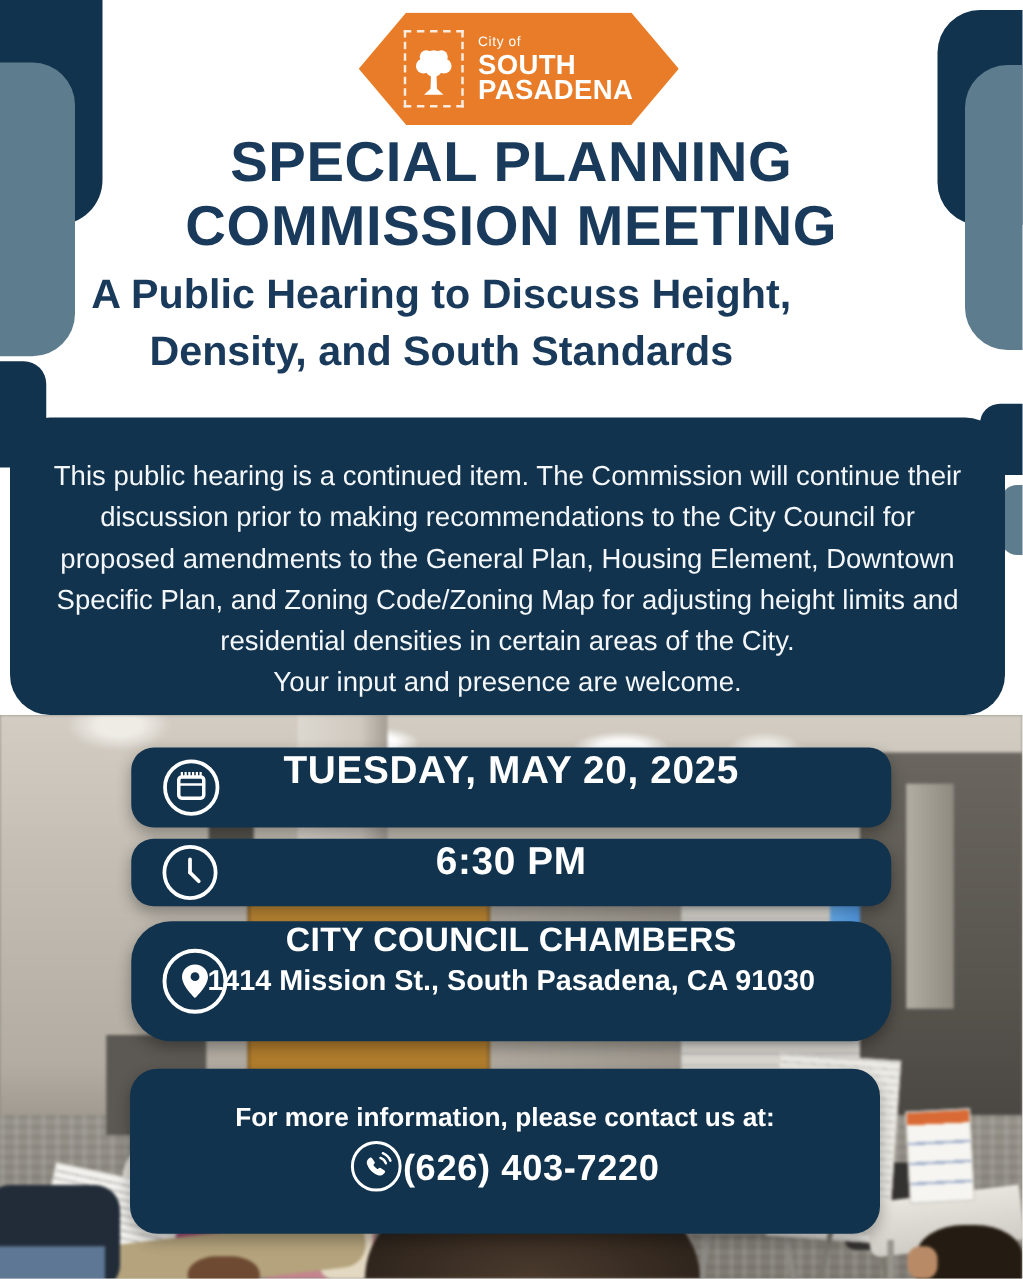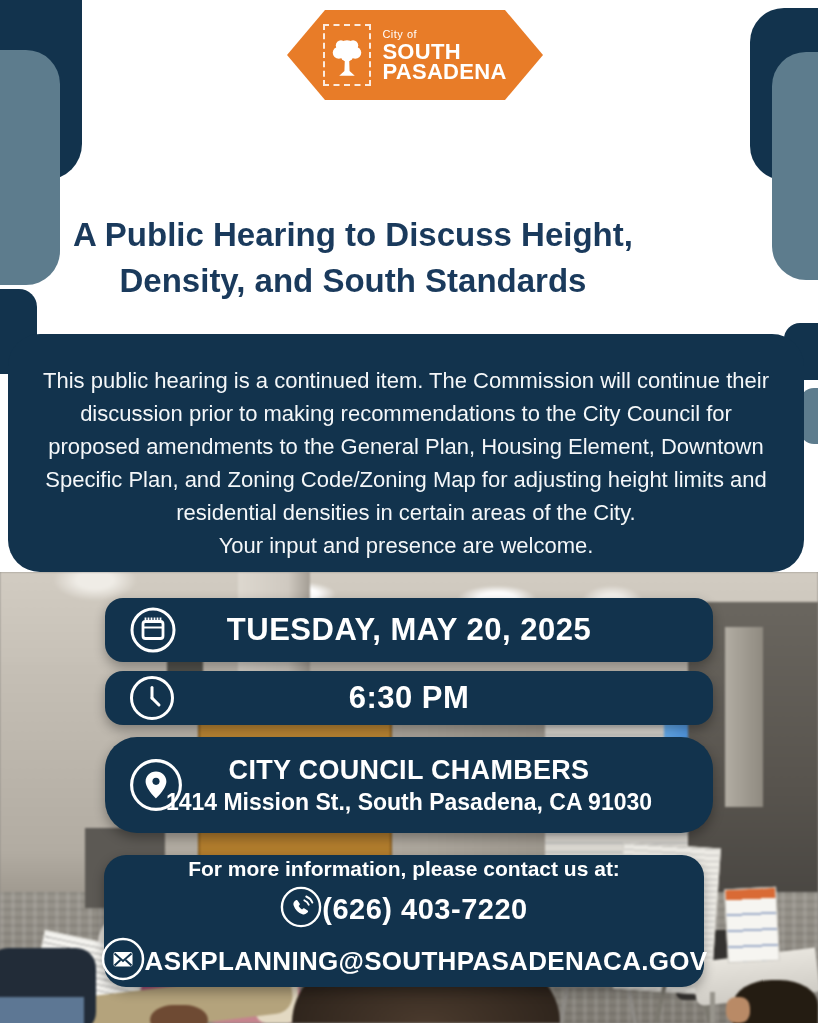--- a/index.html
+++ b/index.html
@@ -104,21 +104,21 @@
   .s-tleg1{left:710px;top:420px;width:5px;height:31px;background:#97948c;}
   .s-tleg2{left:796px;top:415px;width:5px;height:36px;background:#97948c;}
   .s-flyer{left:726px;top:316px;width:50px;height:72px;background:#f6f5f1;border:1px solid #c9c6bf;transform:rotate(-3deg);
     background-image:linear-gradient(180deg,#d96a35 0 10px,transparent 10px),repeating-linear-gradient(0deg,transparent 0 14px,rgba(70,100,160,.5) 14px 16px);}
   .s-green{left:746px;top:428px;width:32px;height:15px;background:#2f6f58;transform:rotate(-8deg);}
   .s-hairbr{left:733px;top:408px;width:85px;height:55px;border-radius:45% 45% 0 0;background:#241c12;}
   .s-facebr{left:726px;top:425px;width:24px;height:26px;border-radius:40%;background:#b98a66;}
 
   
   .pill{position:absolute;left:105px;width:608px;background:#12334d;border-radius:18px;z-index:5;
-    box-shadow:0 5px 12px rgba(0,0,0,.32);color:#fff;display:flex;flex-direction:column;align-items:center;justify-content:center;}
+    box-shadow:0 5px 12px rgba(0,0,0,.32);color:#fff;display:flex;flex-direction:column;align-items:center;justify-content:flex-start;}
   .pill .ico{position:absolute;left:24px;top:50%;transform:translateY(-50%);display:flex;}
   .pill-date{top:598px;height:64px;}
   .pill-time{top:671px;height:54px;}
   .pill-loc{top:737px;height:96px;border-radius:32px;}
   .big-line{font-size:31px;font-weight:700;letter-spacing:.5px;}
   .venue-line{font-size:27px;font-weight:700;letter-spacing:.3px;}
   .addr-line{font-size:23px;font-weight:700;margin-top:3px;}
 
   .contact-box{position:absolute;left:104px;top:855px;width:600px;height:132px;background:#12334d;border-radius:22px;z-index:5;
     box-shadow:0 5px 12px rgba(0,0,0,.32);color:#fff;display:flex;flex-direction:column;align-items:center;justify-content:center;gap:5px;}
@@ -152,20 +152,24 @@
         <path d="M19.5 26 L19 40 L13 45.5 L31 45.5 L25 40 L24.5 26 Z"></path>
       </svg>
     </div>
     <div class="logo-text">
       <div class="logo-cityof">City of</div>
       <div class="logo-big">SOUTH</div>
       <div class="logo-big">PASADENA</div>
     </div>
   </div>
 
+  <div class="title">
+    <div>SPECIAL PLANNING</div>
+    <div>COMMISSION MEETING</div>
+  </div>
   <div class="subtitle">
     <div>A Public Hearing to Discuss Height,</div>
     <div>Density, and South Standards</div>
   </div>
 
   <div class="info-box">
     <div class="txt">
       <p>This public hearing is a continued item. The Commission will continue their discussion prior to making recommendations to the City Council for proposed amendments to the General Plan, Housing Element, Downtown Specific Plan, and Zoning Code/Zoning Map for adjusting height limits and residential densities in certain areas of the City.</p>
       <p>Your input and presence are welcome.</p>
     </div>
@@ -268,26 +272,15 @@
       <span>
         <svg width="42" height="42" viewBox="0 0 44 44" fill="none">
           <circle cx="22" cy="22" r="20" stroke="#ffffff" stroke-width="2.5"></circle>
           <path d="M15.5 15.8c-1.3 1.3-1.8 3-1.2 4.6 1.5 4.3 4.9 7.7 9.2 9.2 1.6.6 3.3.1 4.6-1.2l1-1c.5-.5.4-1.4-.2-1.8l-3.2-2.1a1.3 1.3 0 0 0-1.6.1l-1 .9a12 12 0 0 1-3.6-3.6l.9-1c.4-.4.5-1.1.1-1.6l-2.1-3.2c-.4-.6-1.3-.7-1.8-.2z" fill="#ffffff"></path>
           <path d="M25.5 15a7.5 7.5 0 0 1 4.6 4.6" stroke="#ffffff" stroke-width="2" stroke-linecap="round"></path>
           <path d="M27.5 11a11.5 11.5 0 0 1 6.4 6.4" stroke="#ffffff" stroke-width="2" stroke-linecap="round"></path>
         </svg>
       </span>
       <span class="phone-text">(626) 403-7220</span>
     </div>
-    <div class="contact-row">
-      <span>
-        <svg width="44" height="44" viewBox="0 0 44 44" fill="none">
-          <circle cx="22" cy="22" r="20" stroke="#ffffff" stroke-width="2.5"></circle>
-          <rect x="12.5" y="15" width="19" height="14.5" rx="2" fill="#ffffff"></rect>
-          <path d="M13.5 16.5 L22 24 L30.5 16.5" stroke="#12334d" stroke-width="2" fill="none"></path>
-          <path d="M13.5 28.5 L19.5 23 M30.5 28.5 L24.5 23" stroke="#12334d" stroke-width="2"></path>
-        </svg>
-      </span>
-      <span class="email-text">ASKPLANNING@SOUTHPASADENACA.GOV</span>
-    </div>
   </div>
 
 </div>
 
 </body></html>

